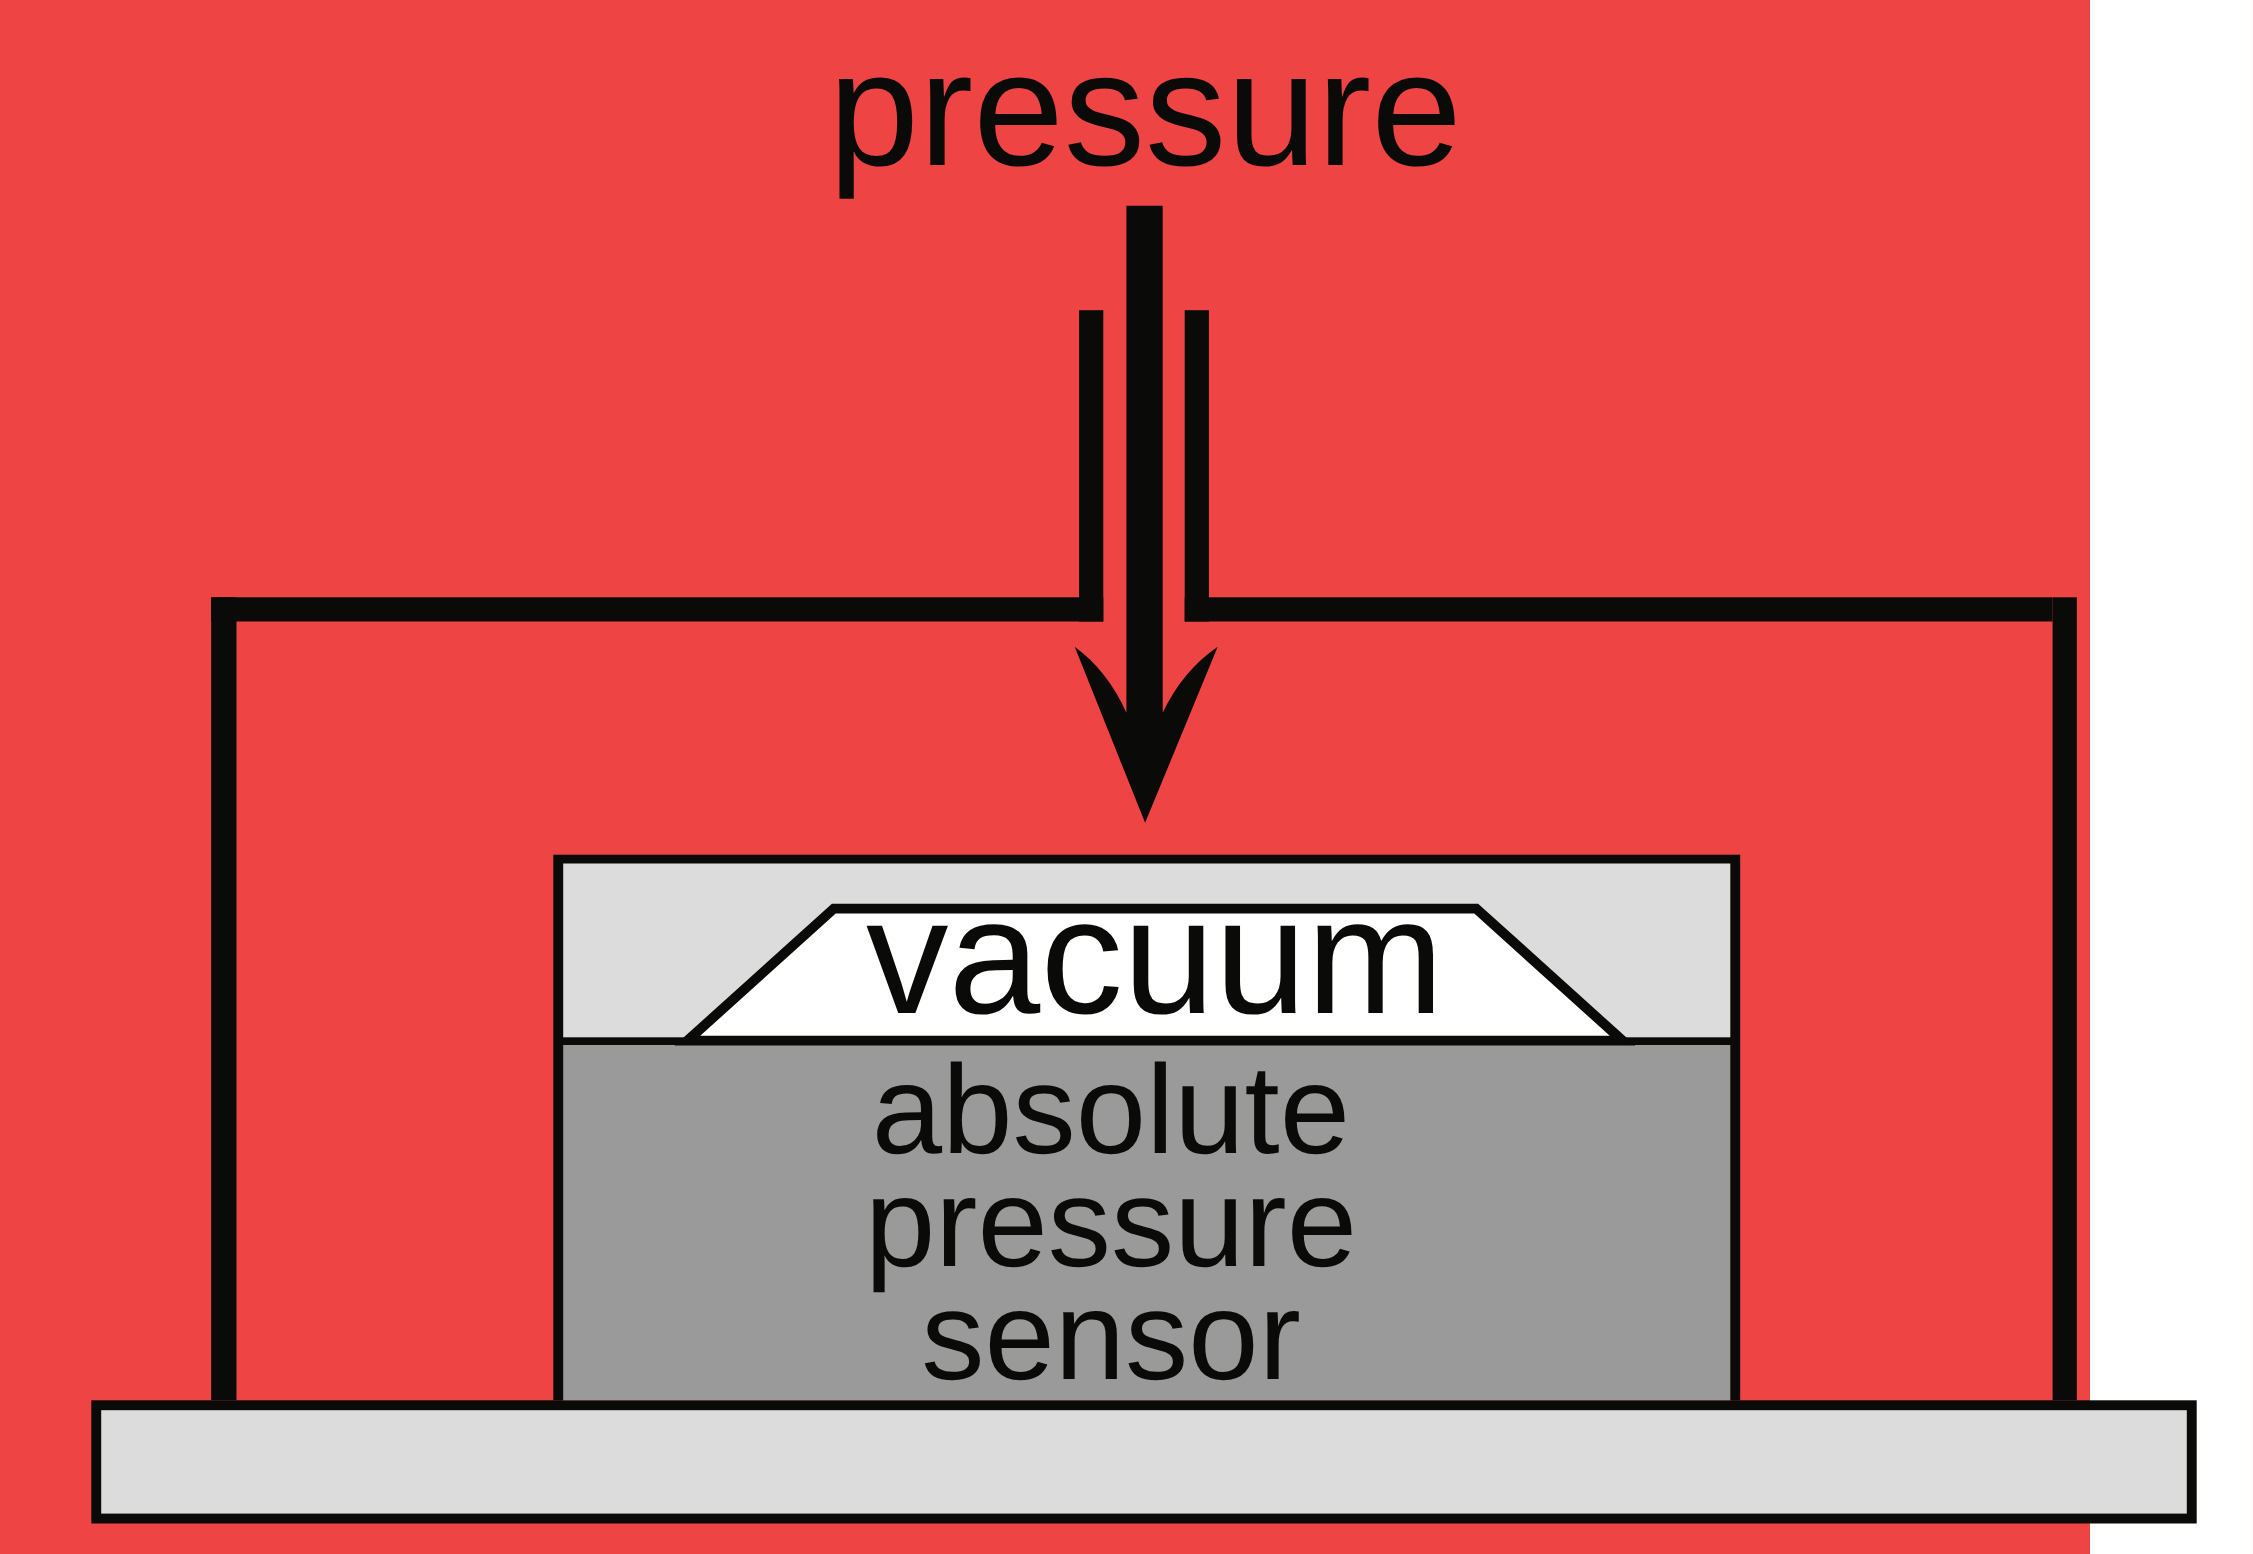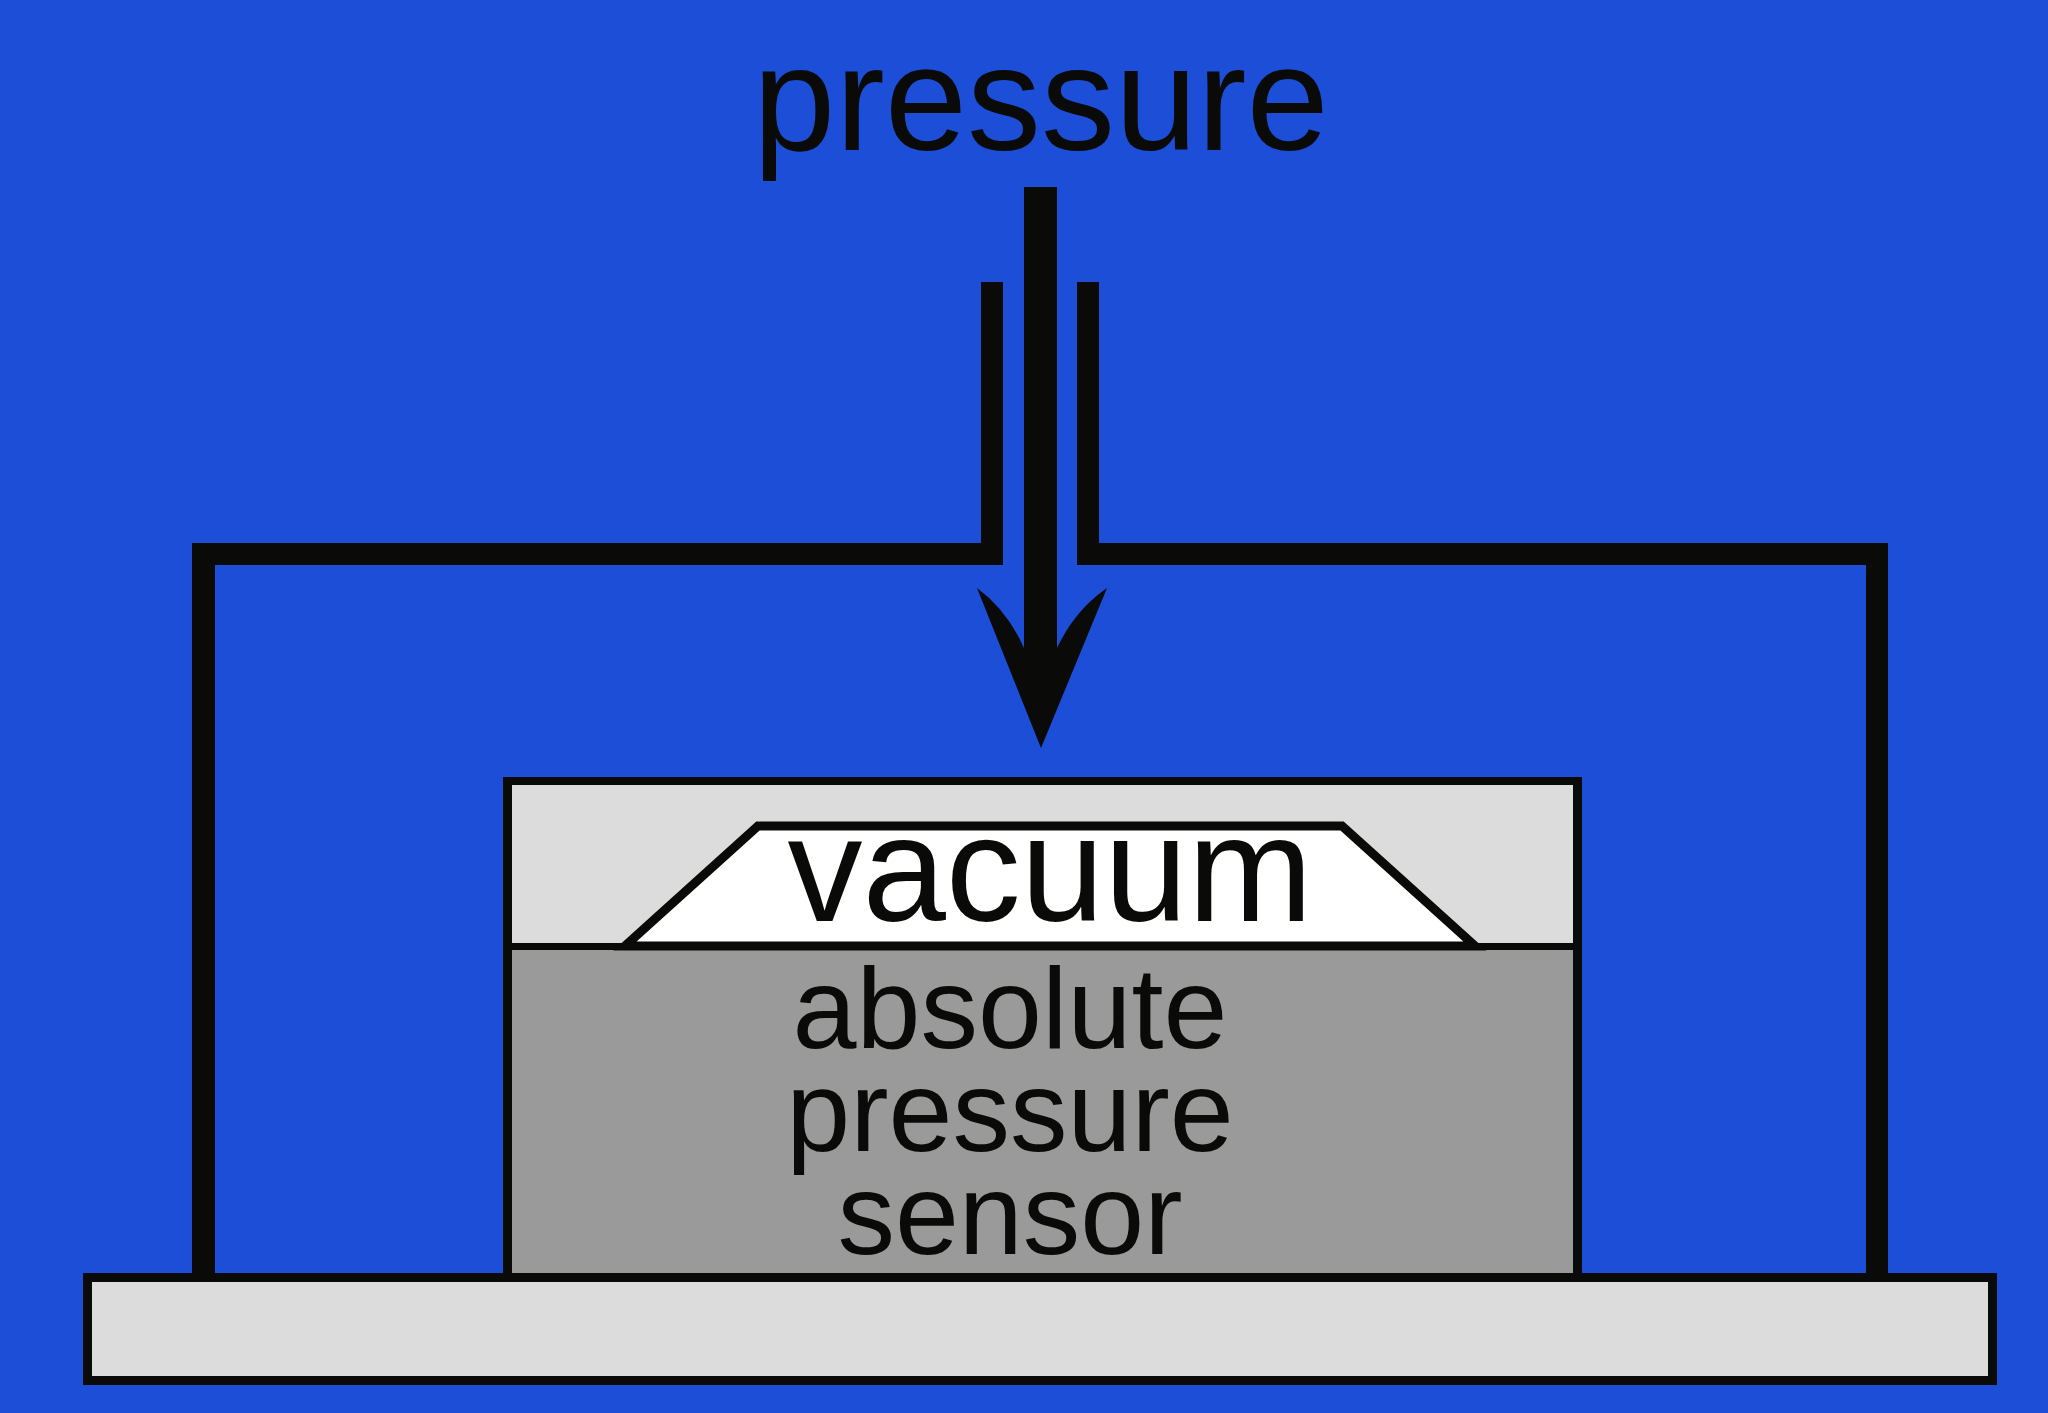--- a/index.html
+++ b/index.html
@@ -5,23 +5,23 @@
   html, body {
     margin: 0;
     padding: 0;
     background: #ffffff;
     width: 2048px;
     height: 1413px;
     overflow: hidden;
   }
   .stage {
     position: relative;
-    width: 2048px;
+    width: 1900px;
     height: 1413px;
-    background: #1d4ed8;
+    background: #ef4444;
   }
   svg { display: block; }
   .diagram-text {
     font-family: "Liberation Sans", "DejaVu Sans", sans-serif;
     fill: #0a0a08;
   }
   .label-pressure { font-size: 148px; }
   .label-vacuum   { font-size: 150px; }
   .label-sensor   { font-size: 115px; }
 </style>

